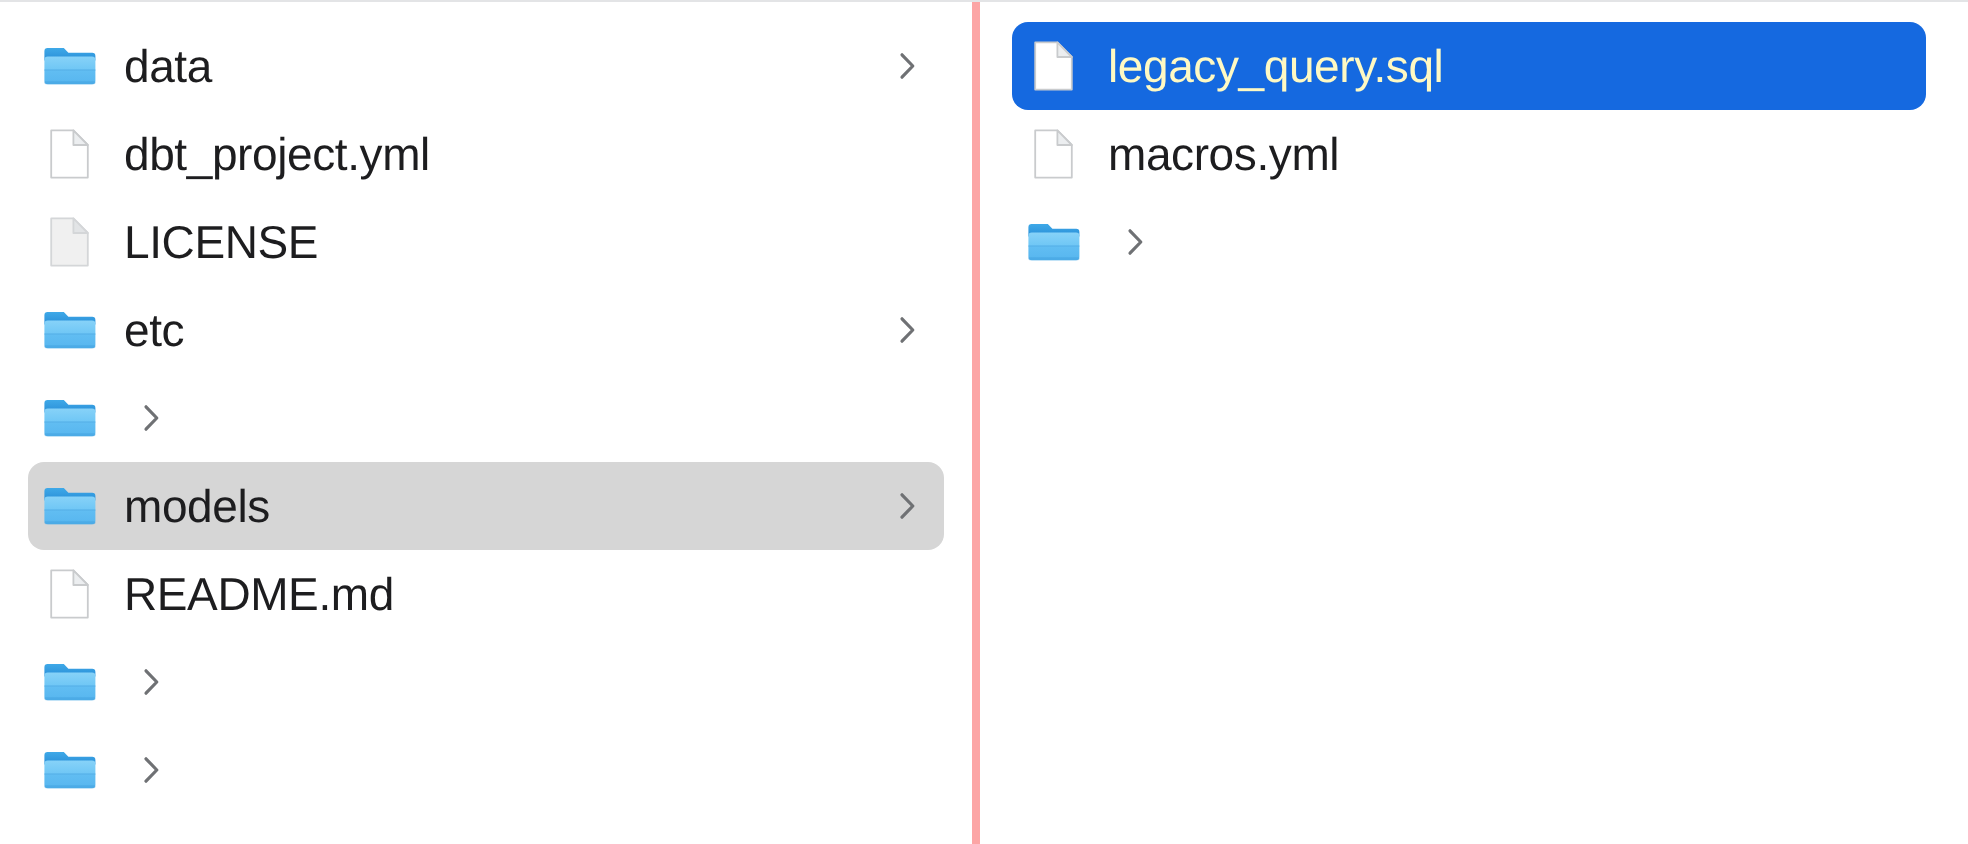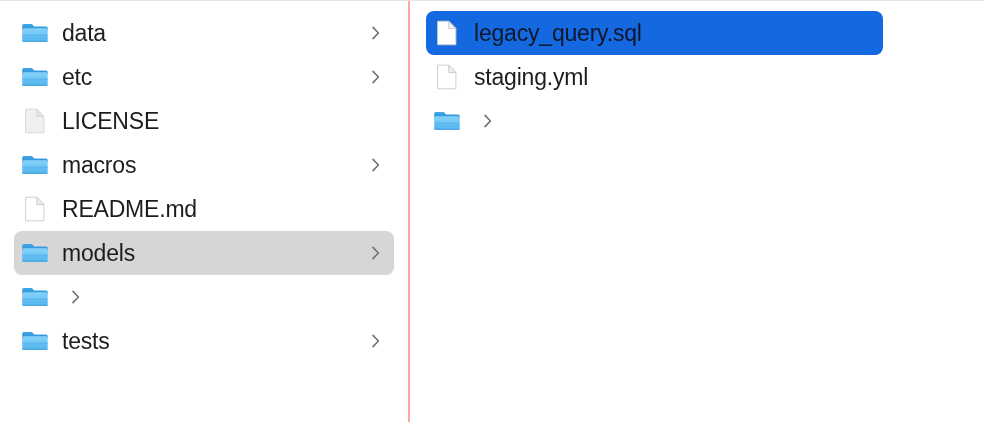--- a/index.html
+++ b/index.html
@@ -26,22 +26,22 @@
   }
 
   .column {
     position: relative;
     height: 100%;
     box-sizing: border-box;
     padding-top: 10px;
     background: #ffffff;
   }
   .column.left {
-    width: 410px;
-    border-right: 2px solid #fca5a5;
+    width: 490px;
+    border-right: 4px solid #fca5a5;
   }
   .column.right {
     width: 493px;
   }
 
   .row {
     position: relative;
     height: 44px;
     display: flex;
     align-items: center;
@@ -79,21 +79,21 @@
   .label {
     font-size: 23px;
     line-height: 30px;
     color: #1d1d1f;
     letter-spacing: -0.2px;
     white-space: nowrap;
     flex: 1 1 auto;
     overflow: hidden;
     text-overflow: ellipsis;
   }
-  .row.selected-active .label { color: #0f172a; }
+  .row.selected-active .label { color: #fef9c3; }
 
   .chevron {
     flex: 0 0 auto;
     width: 12px;
     height: 18px;
     margin-left: 8px;
     position: relative;
   }
   .chevron svg { display: block; }
   .chevron.hidden { visibility: hidden; }
@@ -126,47 +126,29 @@
     </svg>
   </span>
 <span class="label">data</span>
   <span class="chevron">
     <svg width="12" height="18" viewBox="0 0 12 18" xmlns="http://www.w3.org/2000/svg">
       <path d="M3 3.4L8.4 9 3 14.6" fill="none" stroke="#6f7174" stroke-width="1.6" stroke-linecap="round" stroke-linejoin="round"></path>
     </svg>
   </span>
 </div>
       <div class="row">
-  <span class="icon folder-icon">
-    <svg width="30" height="30" viewBox="0 0 30 30" xmlns="http://www.w3.org/2000/svg">
-      <defs>
-        <linearGradient id="fgTab" x1="0" y1="0" x2="0" y2="1">
-          <stop offset="0" stop-color="#3fa9e8"></stop>
-          <stop offset="1" stop-color="#2a8fd8"></stop>
-        </linearGradient>
-        <linearGradient id="fgBody" x1="0" y1="0" x2="0" y2="1">
-          <stop offset="0" stop-color="#87d2f8"></stop>
-          <stop offset="0.5" stop-color="#6ec6f5"></stop>
-          <stop offset="0.52" stop-color="#61bdf2"></stop>
-          <stop offset="1" stop-color="#57b6ef"></stop>
-        </linearGradient>
-      </defs>
-      <path d="M2.2 7.6a1.6 1.6 0 0 1 1.6-1.6h8.1l2.3 2.4h11.9a1.6 1.6 0 0 1 1.6 1.6v2.2H2.2z" fill="url(#fgTab)"></path>
-      <rect x="2.2" y="10.2" width="25.5" height="13.9" rx="1.7" fill="url(#fgBody)"></rect>
-      <rect x="2.2" y="16.6" width="25.5" height="0.9" fill="#4fabe6" opacity="0.55"></rect>
-      <rect x="2.2" y="22.6" width="25.5" height="1.5" rx="0.7" fill="#3f9fdd" opacity="0.5"></rect>
-    </svg>
-  </span>
-<span class="label">etc</span>
-  <span class="chevron">
-    <svg width="12" height="18" viewBox="0 0 12 18" xmlns="http://www.w3.org/2000/svg">
-      <path d="M3 3.4L8.4 9 3 14.6" fill="none" stroke="#6f7174" stroke-width="1.6" stroke-linecap="round" stroke-linejoin="round"></path>
-    </svg>
-  </span>
-</div>
+  <span class="icon file-icon">
+    <svg width="30" height="30" viewBox="0 0 30 30" xmlns="http://www.w3.org/2000/svg">
+      <path d="M5.6 3.2h11.1l7.2 7.3v16.3H5.6z" fill="#ffffff" stroke="#c9cbcd" stroke-width="0.9" stroke-linejoin="round"></path>
+      <path d="M16.7 3.2l7.2 7.3h-7.2z" fill="#eceef0" stroke="#c9cbcd" stroke-width="0.9" stroke-linejoin="round"></path>
+    </svg>
+  </span>
+<span class="label">dbt_project.yml</span>
+        <span class="chevron hidden"></span>
+      </div>
       <div class="row">
   <span class="icon file-icon">
     <svg width="30" height="30" viewBox="0 0 30 30" xmlns="http://www.w3.org/2000/svg">
       <path d="M5.6 3.2h11.1l7.2 7.3v16.3H5.6z" fill="#f0f0f0" stroke="#d4d6d8" stroke-width="0.9" stroke-linejoin="round"></path>
       <path d="M16.7 3.2l7.2 7.3h-7.2z" fill="#e2e4e6" stroke="#d4d6d8" stroke-width="0.9" stroke-linejoin="round"></path>
     </svg>
   </span>
 <span class="label">LICENSE</span>
         <span class="chevron hidden"></span>
       </div>
@@ -184,114 +166,140 @@
           <stop offset="0.52" stop-color="#61bdf2"></stop>
           <stop offset="1" stop-color="#57b6ef"></stop>
         </linearGradient>
       </defs>
       <path d="M2.2 7.6a1.6 1.6 0 0 1 1.6-1.6h8.1l2.3 2.4h11.9a1.6 1.6 0 0 1 1.6 1.6v2.2H2.2z" fill="url(#fgTab)"></path>
       <rect x="2.2" y="10.2" width="25.5" height="13.9" rx="1.7" fill="url(#fgBody)"></rect>
       <rect x="2.2" y="16.6" width="25.5" height="0.9" fill="#4fabe6" opacity="0.55"></rect>
       <rect x="2.2" y="22.6" width="25.5" height="1.5" rx="0.7" fill="#3f9fdd" opacity="0.5"></rect>
     </svg>
   </span>
-<span class="label">macros</span>
+<span class="label">etc</span>
+  <span class="chevron">
+    <svg width="12" height="18" viewBox="0 0 12 18" xmlns="http://www.w3.org/2000/svg">
+      <path d="M3 3.4L8.4 9 3 14.6" fill="none" stroke="#6f7174" stroke-width="1.6" stroke-linecap="round" stroke-linejoin="round"></path>
+    </svg>
+  </span>
+</div>
+      <div class="row">
+  <span class="icon folder-icon">
+    <svg width="30" height="30" viewBox="0 0 30 30" xmlns="http://www.w3.org/2000/svg">
+      <defs>
+        <linearGradient id="fgTab" x1="0" y1="0" x2="0" y2="1">
+          <stop offset="0" stop-color="#3fa9e8"></stop>
+          <stop offset="1" stop-color="#2a8fd8"></stop>
+        </linearGradient>
+        <linearGradient id="fgBody" x1="0" y1="0" x2="0" y2="1">
+          <stop offset="0" stop-color="#87d2f8"></stop>
+          <stop offset="0.5" stop-color="#6ec6f5"></stop>
+          <stop offset="0.52" stop-color="#61bdf2"></stop>
+          <stop offset="1" stop-color="#57b6ef"></stop>
+        </linearGradient>
+      </defs>
+      <path d="M2.2 7.6a1.6 1.6 0 0 1 1.6-1.6h8.1l2.3 2.4h11.9a1.6 1.6 0 0 1 1.6 1.6v2.2H2.2z" fill="url(#fgTab)"></path>
+      <rect x="2.2" y="10.2" width="25.5" height="13.9" rx="1.7" fill="url(#fgBody)"></rect>
+      <rect x="2.2" y="16.6" width="25.5" height="0.9" fill="#4fabe6" opacity="0.55"></rect>
+      <rect x="2.2" y="22.6" width="25.5" height="1.5" rx="0.7" fill="#3f9fdd" opacity="0.5"></rect>
+    </svg>
+  </span>
+  <span class="chevron">
+    <svg width="12" height="18" viewBox="0 0 12 18" xmlns="http://www.w3.org/2000/svg">
+      <path d="M3 3.4L8.4 9 3 14.6" fill="none" stroke="#6f7174" stroke-width="1.6" stroke-linecap="round" stroke-linejoin="round"></path>
+    </svg>
+  </span>
+</div>
+      <div class="row selected-inactive">
+  <span class="icon folder-icon">
+    <svg width="30" height="30" viewBox="0 0 30 30" xmlns="http://www.w3.org/2000/svg">
+      <defs>
+        <linearGradient id="fgTab" x1="0" y1="0" x2="0" y2="1">
+          <stop offset="0" stop-color="#3fa9e8"></stop>
+          <stop offset="1" stop-color="#2a8fd8"></stop>
+        </linearGradient>
+        <linearGradient id="fgBody" x1="0" y1="0" x2="0" y2="1">
+          <stop offset="0" stop-color="#87d2f8"></stop>
+          <stop offset="0.5" stop-color="#6ec6f5"></stop>
+          <stop offset="0.52" stop-color="#61bdf2"></stop>
+          <stop offset="1" stop-color="#57b6ef"></stop>
+        </linearGradient>
+      </defs>
+      <path d="M2.2 7.6a1.6 1.6 0 0 1 1.6-1.6h8.1l2.3 2.4h11.9a1.6 1.6 0 0 1 1.6 1.6v2.2H2.2z" fill="url(#fgTab)"></path>
+      <rect x="2.2" y="10.2" width="25.5" height="13.9" rx="1.7" fill="url(#fgBody)"></rect>
+      <rect x="2.2" y="16.6" width="25.5" height="0.9" fill="#4fabe6" opacity="0.55"></rect>
+      <rect x="2.2" y="22.6" width="25.5" height="1.5" rx="0.7" fill="#3f9fdd" opacity="0.5"></rect>
+    </svg>
+  </span>
+<span class="label">models</span>
   <span class="chevron">
     <svg width="12" height="18" viewBox="0 0 12 18" xmlns="http://www.w3.org/2000/svg">
       <path d="M3 3.4L8.4 9 3 14.6" fill="none" stroke="#6f7174" stroke-width="1.6" stroke-linecap="round" stroke-linejoin="round"></path>
     </svg>
   </span>
 </div>
       <div class="row">
   <span class="icon file-icon">
     <svg width="30" height="30" viewBox="0 0 30 30" xmlns="http://www.w3.org/2000/svg">
       <path d="M5.6 3.2h11.1l7.2 7.3v16.3H5.6z" fill="#ffffff" stroke="#c9cbcd" stroke-width="0.9" stroke-linejoin="round"></path>
       <path d="M16.7 3.2l7.2 7.3h-7.2z" fill="#eceef0" stroke="#c9cbcd" stroke-width="0.9" stroke-linejoin="round"></path>
     </svg>
   </span>
 <span class="label">README.md</span>
         <span class="chevron hidden"></span>
       </div>
-      <div class="row selected-inactive">
-  <span class="icon folder-icon">
-    <svg width="30" height="30" viewBox="0 0 30 30" xmlns="http://www.w3.org/2000/svg">
-      <defs>
-        <linearGradient id="fgTab" x1="0" y1="0" x2="0" y2="1">
-          <stop offset="0" stop-color="#3fa9e8"></stop>
-          <stop offset="1" stop-color="#2a8fd8"></stop>
-        </linearGradient>
-        <linearGradient id="fgBody" x1="0" y1="0" x2="0" y2="1">
-          <stop offset="0" stop-color="#87d2f8"></stop>
-          <stop offset="0.5" stop-color="#6ec6f5"></stop>
-          <stop offset="0.52" stop-color="#61bdf2"></stop>
-          <stop offset="1" stop-color="#57b6ef"></stop>
-        </linearGradient>
-      </defs>
-      <path d="M2.2 7.6a1.6 1.6 0 0 1 1.6-1.6h8.1l2.3 2.4h11.9a1.6 1.6 0 0 1 1.6 1.6v2.2H2.2z" fill="url(#fgTab)"></path>
-      <rect x="2.2" y="10.2" width="25.5" height="13.9" rx="1.7" fill="url(#fgBody)"></rect>
-      <rect x="2.2" y="16.6" width="25.5" height="0.9" fill="#4fabe6" opacity="0.55"></rect>
-      <rect x="2.2" y="22.6" width="25.5" height="1.5" rx="0.7" fill="#3f9fdd" opacity="0.5"></rect>
-    </svg>
-  </span>
-<span class="label">models</span>
-  <span class="chevron">
-    <svg width="12" height="18" viewBox="0 0 12 18" xmlns="http://www.w3.org/2000/svg">
-      <path d="M3 3.4L8.4 9 3 14.6" fill="none" stroke="#6f7174" stroke-width="1.6" stroke-linecap="round" stroke-linejoin="round"></path>
-    </svg>
-  </span>
-</div>
-      <div class="row">
-  <span class="icon folder-icon">
-    <svg width="30" height="30" viewBox="0 0 30 30" xmlns="http://www.w3.org/2000/svg">
-      <defs>
-        <linearGradient id="fgTab" x1="0" y1="0" x2="0" y2="1">
-          <stop offset="0" stop-color="#3fa9e8"></stop>
-          <stop offset="1" stop-color="#2a8fd8"></stop>
-        </linearGradient>
-        <linearGradient id="fgBody" x1="0" y1="0" x2="0" y2="1">
-          <stop offset="0" stop-color="#87d2f8"></stop>
-          <stop offset="0.5" stop-color="#6ec6f5"></stop>
-          <stop offset="0.52" stop-color="#61bdf2"></stop>
-          <stop offset="1" stop-color="#57b6ef"></stop>
-        </linearGradient>
-      </defs>
-      <path d="M2.2 7.6a1.6 1.6 0 0 1 1.6-1.6h8.1l2.3 2.4h11.9a1.6 1.6 0 0 1 1.6 1.6v2.2H2.2z" fill="url(#fgTab)"></path>
-      <rect x="2.2" y="10.2" width="25.5" height="13.9" rx="1.7" fill="url(#fgBody)"></rect>
-      <rect x="2.2" y="16.6" width="25.5" height="0.9" fill="#4fabe6" opacity="0.55"></rect>
-      <rect x="2.2" y="22.6" width="25.5" height="1.5" rx="0.7" fill="#3f9fdd" opacity="0.5"></rect>
-    </svg>
-  </span>
-  <span class="chevron">
-    <svg width="12" height="18" viewBox="0 0 12 18" xmlns="http://www.w3.org/2000/svg">
-      <path d="M3 3.4L8.4 9 3 14.6" fill="none" stroke="#6f7174" stroke-width="1.6" stroke-linecap="round" stroke-linejoin="round"></path>
-    </svg>
-  </span>
-</div>
-      <div class="row">
-  <span class="icon folder-icon">
-    <svg width="30" height="30" viewBox="0 0 30 30" xmlns="http://www.w3.org/2000/svg">
-      <defs>
-        <linearGradient id="fgTab" x1="0" y1="0" x2="0" y2="1">
-          <stop offset="0" stop-color="#3fa9e8"></stop>
-          <stop offset="1" stop-color="#2a8fd8"></stop>
-        </linearGradient>
-        <linearGradient id="fgBody" x1="0" y1="0" x2="0" y2="1">
-          <stop offset="0" stop-color="#87d2f8"></stop>
-          <stop offset="0.5" stop-color="#6ec6f5"></stop>
-          <stop offset="0.52" stop-color="#61bdf2"></stop>
-          <stop offset="1" stop-color="#57b6ef"></stop>
-        </linearGradient>
-      </defs>
-      <path d="M2.2 7.6a1.6 1.6 0 0 1 1.6-1.6h8.1l2.3 2.4h11.9a1.6 1.6 0 0 1 1.6 1.6v2.2H2.2z" fill="url(#fgTab)"></path>
-      <rect x="2.2" y="10.2" width="25.5" height="13.9" rx="1.7" fill="url(#fgBody)"></rect>
-      <rect x="2.2" y="16.6" width="25.5" height="0.9" fill="#4fabe6" opacity="0.55"></rect>
-      <rect x="2.2" y="22.6" width="25.5" height="1.5" rx="0.7" fill="#3f9fdd" opacity="0.5"></rect>
-    </svg>
-  </span>
-<span class="label">tests</span>
+      <div class="row">
+  <span class="icon folder-icon">
+    <svg width="30" height="30" viewBox="0 0 30 30" xmlns="http://www.w3.org/2000/svg">
+      <defs>
+        <linearGradient id="fgTab" x1="0" y1="0" x2="0" y2="1">
+          <stop offset="0" stop-color="#3fa9e8"></stop>
+          <stop offset="1" stop-color="#2a8fd8"></stop>
+        </linearGradient>
+        <linearGradient id="fgBody" x1="0" y1="0" x2="0" y2="1">
+          <stop offset="0" stop-color="#87d2f8"></stop>
+          <stop offset="0.5" stop-color="#6ec6f5"></stop>
+          <stop offset="0.52" stop-color="#61bdf2"></stop>
+          <stop offset="1" stop-color="#57b6ef"></stop>
+        </linearGradient>
+      </defs>
+      <path d="M2.2 7.6a1.6 1.6 0 0 1 1.6-1.6h8.1l2.3 2.4h11.9a1.6 1.6 0 0 1 1.6 1.6v2.2H2.2z" fill="url(#fgTab)"></path>
+      <rect x="2.2" y="10.2" width="25.5" height="13.9" rx="1.7" fill="url(#fgBody)"></rect>
+      <rect x="2.2" y="16.6" width="25.5" height="0.9" fill="#4fabe6" opacity="0.55"></rect>
+      <rect x="2.2" y="22.6" width="25.5" height="1.5" rx="0.7" fill="#3f9fdd" opacity="0.5"></rect>
+    </svg>
+  </span>
+  <span class="chevron">
+    <svg width="12" height="18" viewBox="0 0 12 18" xmlns="http://www.w3.org/2000/svg">
+      <path d="M3 3.4L8.4 9 3 14.6" fill="none" stroke="#6f7174" stroke-width="1.6" stroke-linecap="round" stroke-linejoin="round"></path>
+    </svg>
+  </span>
+</div>
+      <div class="row">
+  <span class="icon folder-icon">
+    <svg width="30" height="30" viewBox="0 0 30 30" xmlns="http://www.w3.org/2000/svg">
+      <defs>
+        <linearGradient id="fgTab" x1="0" y1="0" x2="0" y2="1">
+          <stop offset="0" stop-color="#3fa9e8"></stop>
+          <stop offset="1" stop-color="#2a8fd8"></stop>
+        </linearGradient>
+        <linearGradient id="fgBody" x1="0" y1="0" x2="0" y2="1">
+          <stop offset="0" stop-color="#87d2f8"></stop>
+          <stop offset="0.5" stop-color="#6ec6f5"></stop>
+          <stop offset="0.52" stop-color="#61bdf2"></stop>
+          <stop offset="1" stop-color="#57b6ef"></stop>
+        </linearGradient>
+      </defs>
+      <path d="M2.2 7.6a1.6 1.6 0 0 1 1.6-1.6h8.1l2.3 2.4h11.9a1.6 1.6 0 0 1 1.6 1.6v2.2H2.2z" fill="url(#fgTab)"></path>
+      <rect x="2.2" y="10.2" width="25.5" height="13.9" rx="1.7" fill="url(#fgBody)"></rect>
+      <rect x="2.2" y="16.6" width="25.5" height="0.9" fill="#4fabe6" opacity="0.55"></rect>
+      <rect x="2.2" y="22.6" width="25.5" height="1.5" rx="0.7" fill="#3f9fdd" opacity="0.5"></rect>
+    </svg>
+  </span>
   <span class="chevron">
     <svg width="12" height="18" viewBox="0 0 12 18" xmlns="http://www.w3.org/2000/svg">
       <path d="M3 3.4L8.4 9 3 14.6" fill="none" stroke="#6f7174" stroke-width="1.6" stroke-linecap="round" stroke-linejoin="round"></path>
     </svg>
   </span>
 </div>
     </div>
   <div class="column right" id="col-1">
       <div class="row selected-active">
   <span class="icon file-icon">
@@ -303,21 +311,21 @@
 <span class="label">legacy_query.sql</span>
         <span class="chevron hidden"></span>
       </div>
       <div class="row">
   <span class="icon file-icon">
     <svg width="30" height="30" viewBox="0 0 30 30" xmlns="http://www.w3.org/2000/svg">
       <path d="M5.6 3.2h11.1l7.2 7.3v16.3H5.6z" fill="#ffffff" stroke="#c9cbcd" stroke-width="0.9" stroke-linejoin="round"></path>
       <path d="M16.7 3.2l7.2 7.3h-7.2z" fill="#eceef0" stroke="#c9cbcd" stroke-width="0.9" stroke-linejoin="round"></path>
     </svg>
   </span>
-<span class="label">staging.yml</span>
+<span class="label">macros.yml</span>
         <span class="chevron hidden"></span>
       </div>
       <div class="row">
   <span class="icon folder-icon">
     <svg width="30" height="30" viewBox="0 0 30 30" xmlns="http://www.w3.org/2000/svg">
       <defs>
         <linearGradient id="fgTab" x1="0" y1="0" x2="0" y2="1">
           <stop offset="0" stop-color="#3fa9e8"></stop>
           <stop offset="1" stop-color="#2a8fd8"></stop>
         </linearGradient>

